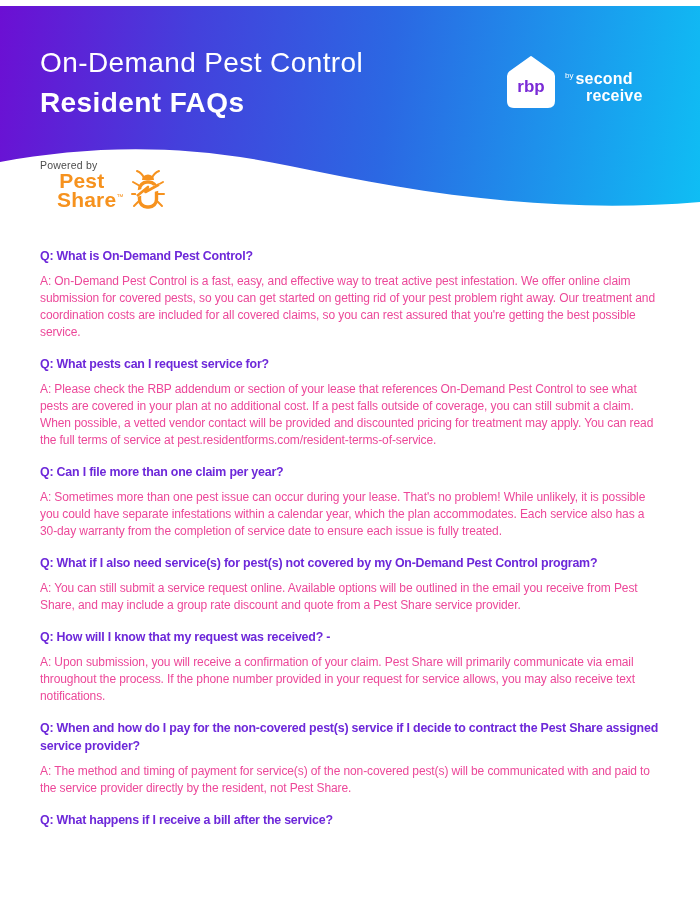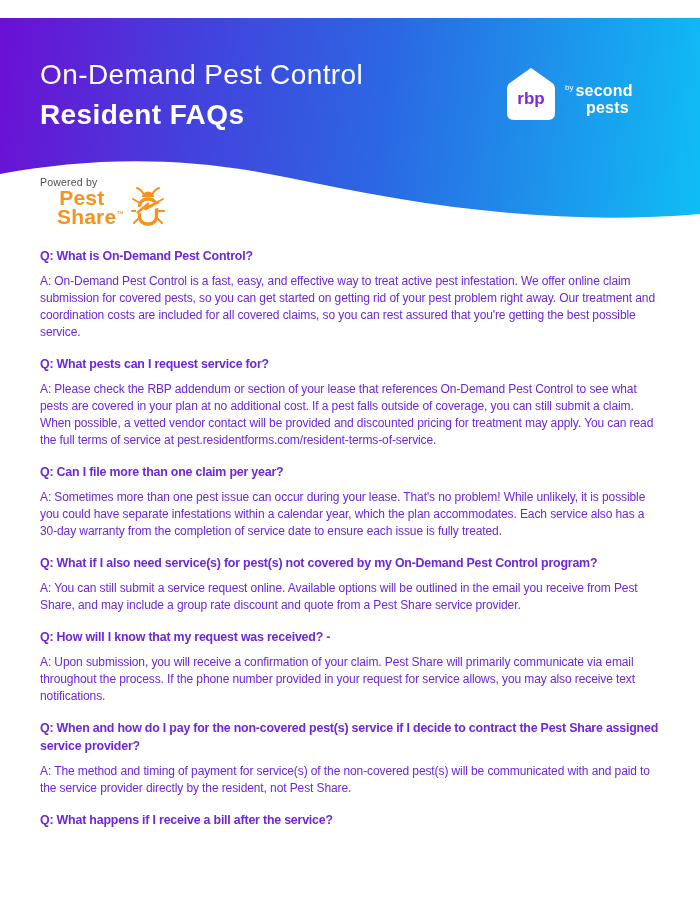--- a/index.html
+++ b/index.html
@@ -1,49 +1,49 @@
 <!DOCTYPE html>
 <html><head>
 <meta charset="utf-8">
 <style>
   * { margin:0; padding:0; box-sizing:border-box; }
   html,body { width:700px; background:#ffffff; }
   body { font-family:"Liberation Sans", sans-serif; }
   .page { position:relative; width:700px; height:906px; background:#ffffff; overflow:hidden; }
 
   
-  .header { position:absolute; top:18px; left:0; width:700px; height:212px;
+  .header { position:absolute; top:6px; left:0; width:700px; height:212px;
             background:linear-gradient(97deg,#6C0FD3 0%,#4440DC 27%,#2B68E3 55%,#0FBEF4 100%); }
   .header-wave { position:absolute; top:0; left:0; width:700px; height:212px; display:block; }
   .header-title { position:absolute; left:40px; top:40px; color:#ffffff; }
   .title-line1 { font-size:28px; font-weight:400; letter-spacing:.4px; line-height:34px; }
   .title-line2 { font-size:28px; font-weight:700; letter-spacing:.4px; line-height:34px; margin-top:6px; }
 
   
   .rbp-logo { position:absolute; left:504px; top:48px; display:flex; align-items:center; }
   .rbp-mark { width:54px; height:58px; }
   .sn-text { margin-left:7px; margin-top:8px; color:#ffffff; line-height:1; white-space:nowrap; }
   .sn-by { font-size:8px; font-weight:400; vertical-align:6px; margin-right:2px; }
   .sn-word { font-size:16px; font-weight:700; letter-spacing:.2px; display:inline-block; }
   .sn-line2 { margin-left:21px; margin-top:1px; }
 
   
-  .pestshare { position:absolute; left:40px; top:176px; }
+  .pestshare { position:absolute; left:40px; top:159px; }
   .ps-powered { font-size:10.5px; color:#4c4c4c; letter-spacing:.2px; }
   .ps-row { display:flex; align-items:flex-start; margin-top:2px; }
   .ps-words { color:#F6921E; font-weight:700; line-height:16px; font-size:21px; letter-spacing:.2px;text-align:center; }
   .ps-line2 { margin-left:17px; }
   .ps-tm { font-size:7px; font-weight:400; vertical-align:8px; }
   .bug { margin-left:6px; margin-top:-4px; }
 
   
   .faq { position:absolute; left:40px; top:247px; width:622px; }
   .faq-item h3 { color:#6d28d9; font-size:12.4px; font-weight:700; line-height:18px;
                  letter-spacing:-.2px; margin:0; }
-  .faq-item p { color:#6d28d9; font-size:12px; line-height:17px; letter-spacing:-.1px;
+  .faq-item p { color:#ec4899; font-size:12px; line-height:17px; letter-spacing:-.1px;
                 margin:8px 0 14px 0; }
   .faq-item:last-child p { margin-bottom:0; }
 </style>
 </head>
 <body>
 
 <div class="page">
 
   <div class="header">
     <svg class="header-wave" viewBox="0 0 700 212" preserveAspectRatio="none" aria-hidden="true">
@@ -58,21 +58,21 @@
     <div class="rbp-logo">
       <svg class="rbp-mark" viewBox="0 0 54 58" aria-hidden="true">
         <rect x="13" y="13" width="30" height="30" rx="6" fill="#2FC8D8" transform="rotate(45 28 28)"></rect>
         <path d="M27 3 L48 18 Q50 19.5 50 22 L50 47 Q50 53 44 53 L10 53 Q4 53 4 47 L4 22 Q4 19.5 6 18 Z" fill="#ffffff" stroke="#ffffff" stroke-width="2" stroke-linejoin="round"></path>
         <text x="27" y="38" text-anchor="middle" font-family="Liberation Sans, sans-serif" font-size="17" font-weight="bold" fill="#7A2BD6">rbp</text>
       </svg>
       <div class="sn-text">
         <div>
           <span class="sn-by">by</span><span class="sn-word">second</span>
         </div>
-        <div class="sn-word sn-line2">pests</div>
+        <div class="sn-word sn-line2">receive</div>
       </div>
     </div>
   </div>
 
   <div class="pestshare">
     <div class="ps-powered">Powered by</div>
     <div class="ps-row">
       <div class="ps-words">
         <div>Pest</div>
         <div class="ps-line2"><span>Share</span><span class="ps-tm">™</span></div>

